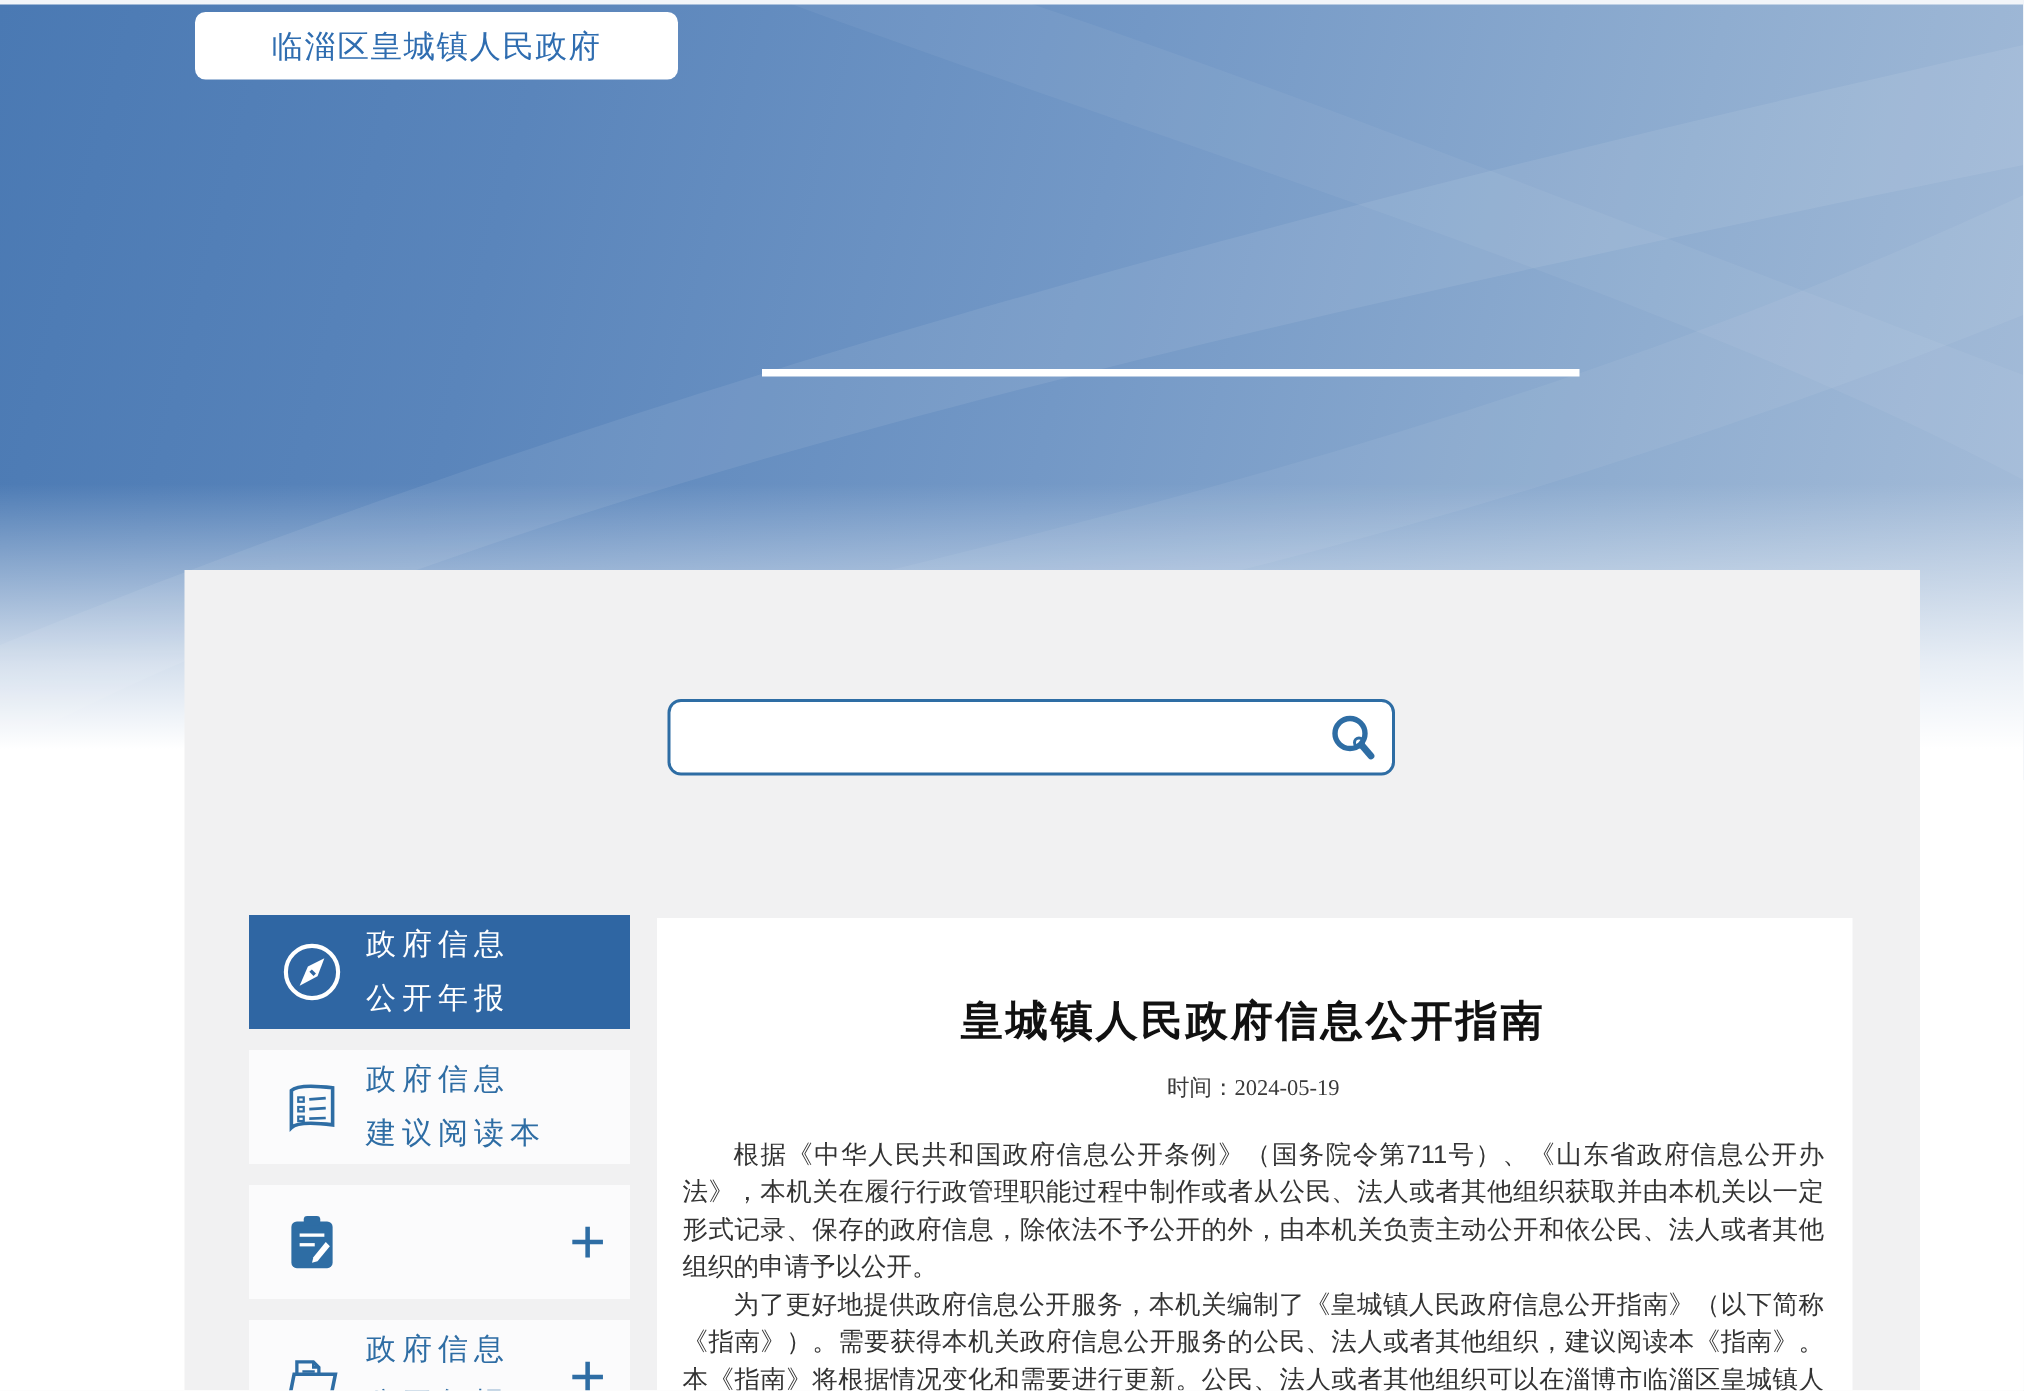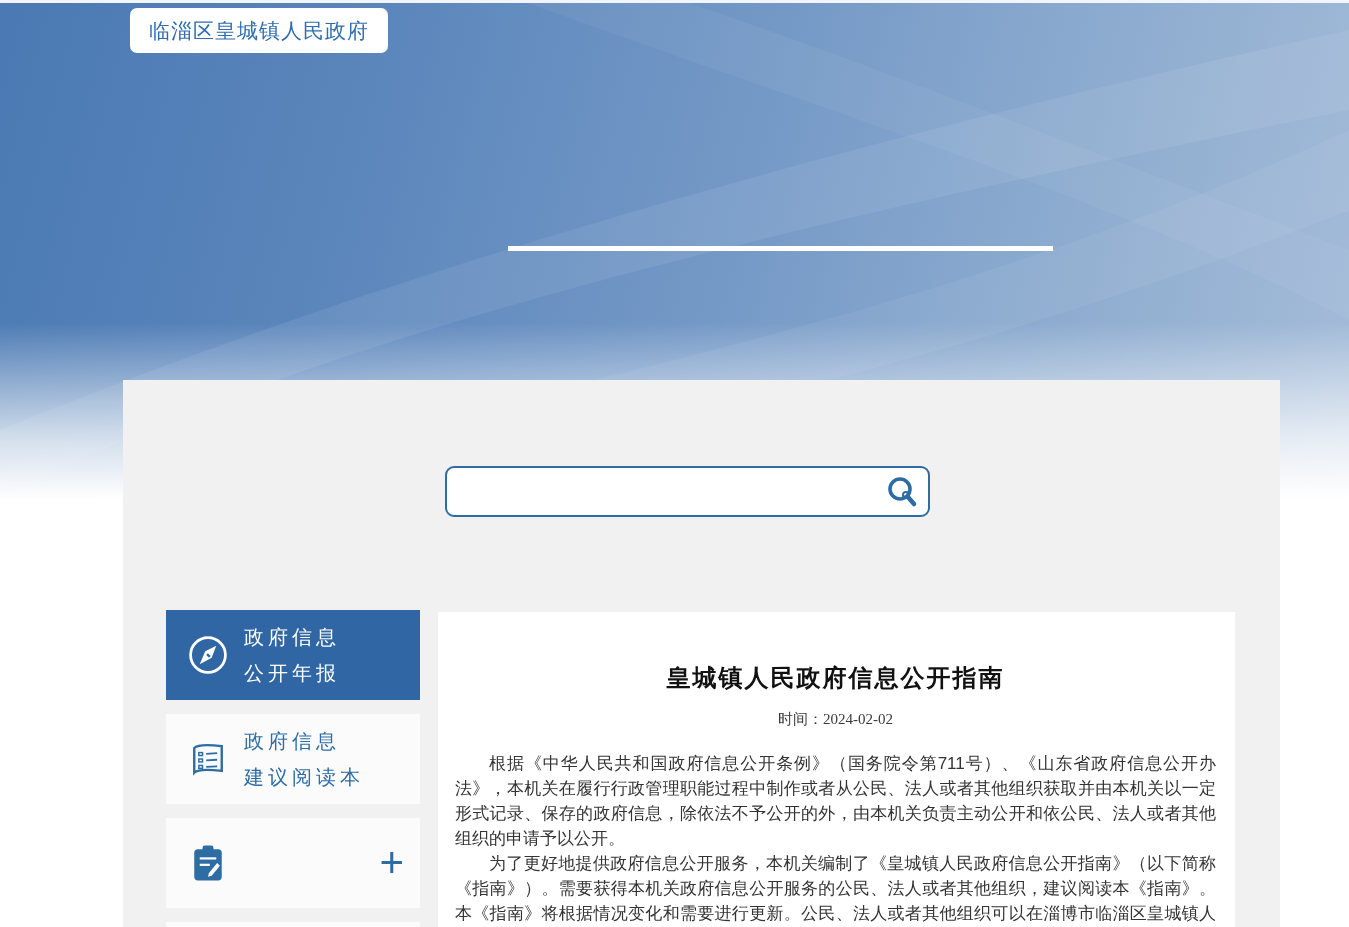--- a/index.html
+++ b/index.html
@@ -9,21 +9,21 @@
   
   .banner{position:absolute;left:0;top:0;width:1349px;height:520px;
     background:
       linear-gradient(to bottom, rgba(255,255,255,0) 0%, rgba(255,255,255,0) 62%,
                       rgba(255,255,255,.75) 85%, #ffffff 96%),
       linear-gradient(104deg, #4a79b3 0%, #5a85bb 25%, #7398c6 52%,
                       #8fadd0 78%, #a6bdd9 100%);}
   .swoosh{position:absolute;left:0;top:0;}
   .top-strip{position:absolute;left:0;top:0;width:1349px;height:3px;background:#f2f5f9;}
 
-  .site-badge{position:absolute;left:130px;top:8px;width:258px;height:45px;
+  .site-badge{position:absolute;left:130px;top:8px;width:322px;height:45px;
     background:#ffffff;border-radius:7px;display:flex;align-items:center;justify-content:center;
     color:#2f6db0;font-size:21px;letter-spacing:1px;cursor:pointer;}
 
   .banner-title{position:absolute;left:340px;top:118px;width:712px;text-align:center;
     color:#ffffff;font-size:95px;font-weight:700;letter-spacing:3px;white-space:nowrap;}
   .banner-underline{position:absolute;left:508px;top:246px;width:545px;height:5px;background:#ffffff;}
 
   
   .panel{position:absolute;left:123px;top:380px;width:1157px;height:547px;background:#f1f1f2;}
 
@@ -31,34 +31,34 @@
   .search-box{position:absolute;left:445px;top:466px;width:485px;height:51px;background:#ffffff;
     border:2px solid #2e6da4;border-radius:9px;box-sizing:border-box;
     display:flex;align-items:center;}
   .search-input{flex:1;height:100%;border:none;outline:none;background:transparent;
     font-size:18px;padding:0 14px;color:#333;}
   .search-btn{width:44px;height:44px;border:none;background:transparent;cursor:pointer;
     display:flex;align-items:center;justify-content:center;padding:0;margin-right:4px;}
 
   
   .sidebar{position:absolute;left:166px;top:610px;width:254px;}
-  .side-item{position:relative;height:90px;margin-bottom:14px;background:#fbfbfc;
+  .side-item{position:relative;height:76px;margin-bottom:14px;background:#fbfbfc;
     display:flex;align-items:center;padding-left:20px;box-sizing:border-box;cursor:pointer;}
   .side-item.active{background:#2f66a3;}
   .side-icon{width:44px;height:44px;margin-right:14px;flex:0 0 44px;}
   .side-label{font-size:20px;line-height:36px;letter-spacing:4px;color:#2e6da4;
     font-family:"Liberation Serif",serif;}
   .side-item.active .side-label{color:#ffffff;}
   .plus{position:absolute;right:16px;top:50%;transform:translateY(-50%);
     font-size:42px;font-weight:300;color:#2e6da4;line-height:1;}
 
   
   .article{position:absolute;left:438px;top:612px;width:797px;height:700px;background:#ffffff;
     box-sizing:border-box;padding:50px 19px 0 17px;}
-  .article-title{margin:0;text-align:center;font-size:24px;font-weight:700;color:#111;
+  .article-title{margin:0;text-align:center;font-size:28px;font-weight:700;color:#111;
     font-family:"Liberation Serif",serif;letter-spacing:2px;}
   .article-date{margin-top:16px;text-align:center;font-size:15px;color:#3a3a3a;
     font-family:"Liberation Serif",serif;}
   .article-body{margin-top:22px;}
   .article-body p{margin:0;font-size:17px;line-height:25px;color:#333;text-indent:2em;
     text-align:justify;}
 </style>
 </head>
 <body>
 
@@ -144,20 +144,20 @@
         <div>政府信息</div>
         <div>公开年报</div>
       </div>
       <span class="plus">+</span>
     </div>
 
   </div>
 
   <div class="article">
     <h1 class="article-title">皇城镇人民政府信息公开指南</h1>
-    <div class="article-date">时间：2024-02-02</div>
+    <div class="article-date">时间：2024-05-19</div>
     <div class="article-body">
       <p>根据《中华人民共和国政府信息公开条例》（国务院令第711号）、《山东省政府信息公开办法》，本机关在履行行政管理职能过程中制作或者从公民、法人或者其他组织获取并由本机关以一定形式记录、保存的政府信息，除依法不予公开的外，由本机关负责主动公开和依公民、法人或者其他组织的申请予以公开。</p>
       <p>为了更好地提供政府信息公开服务，本机关编制了《皇城镇人民政府信息公开指南》（以下简称《指南》）。需要获得本机关政府信息公开服务的公民、法人或者其他组织，建议阅读本《指南》。本《指南》将根据情况变化和需要进行更新。公民、法人或者其他组织可以在淄博市临淄区皇城镇人民政府网站</p>
     </div>
   </div>
 
 </div>
 
 </body></html>

